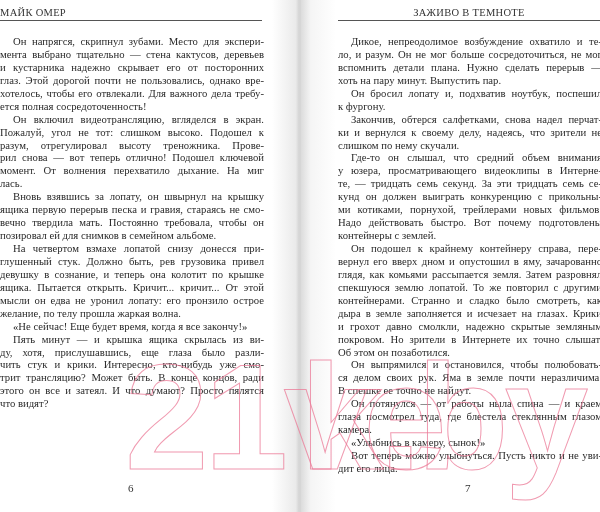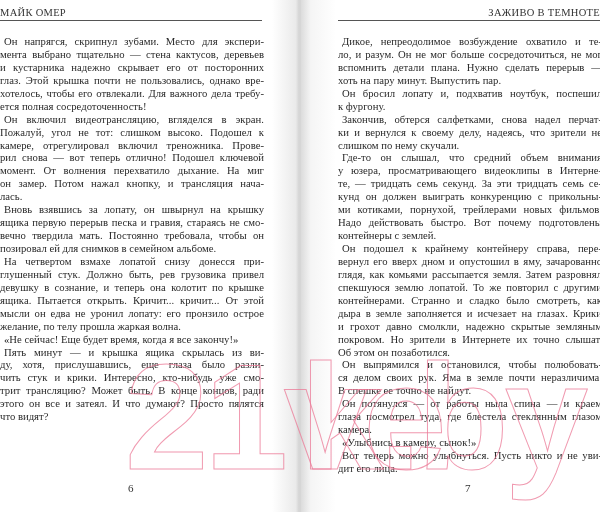--- a/index.html
+++ b/index.html
@@ -20,28 +20,28 @@
   .gutter-right {
     position: absolute; top: 0; left: 300px; width: 36px; height: 512px;
     background: linear-gradient(to right, rgba(215,215,215,0.95) 0%, rgba(238,238,238,0.6) 30%, rgba(255,255,255,0) 100%);
   }
   .gutter-line { position: absolute; top: 0; left: 299px; width: 2px; height: 512px; background: #d6d6d6; }
   .running-head {
     position: absolute; top: 7px; font-size: 10.5px; letter-spacing: 0.3px; color: #333;
     padding-bottom: 2px; border-bottom: 1px solid #555;
   }
   .page-left .running-head { left: 0; width: 262px; text-align: left; font-family: Liberation Serif, serif; }
-  .page-right .running-head { left: 38px; width: 262px; text-align: right; }
+  .page-right .running-head { left: 38px; width: 262px; text-align: center; }
   .text {
     position: absolute; top: 35px; font-size: 10.7px; line-height: 12.95px;
   }
   .page-left .text { left: 0; width: 264px; }
   .page-right .text { left: 38px; width: 264px; }
   .line { display: block; white-space: nowrap; text-align: justify; text-align-last: justify; height: 12.95px; }
-  .line.indent { padding-left: 4px; }
+  .line.indent { padding-left: 13px; }
   .line.last { text-align-last: left; }
   .folio { position: absolute; top: 482px; font-size: 11px; color: #333; }
   .page-left .folio { left: 128px; }
   .page-right .folio { left: 165px; }
   .watermark {
     position: absolute; font-family: "Liberation Sans", "DejaVu Sans", sans-serif; font-weight: bold;
     color: transparent; -webkit-text-stroke: 1px rgba(235,120,150,0.75);
     font-size: 150px; line-height: 1; pointer-events: none; letter-spacing: -4px;
   }
   .wm-left { left: 82px; top: 342px; margin-left: 43px; }
@@ -51,29 +51,28 @@
 <body>
 
 <div class="spread">
 
   <div class="page page-left">
     <div class="running-head">МАЙК ОМЕР</div>
     <div class="text">
         <span class="line indent">Он напрягся, скрипнул зубами. Место для экспери-</span>
         <span class="line">мента выбрано тщательно — стена кактусов, деревьев</span>
         <span class="line">и кустарника надежно скрывает его от посторонних</span>
-        <span class="line">глаз. Этой крышка почти не пользовались, однако вре-</span>
+        <span class="line">глаз. Этой дорогой почти не пользовались, однако вре-</span>
         <span class="line">хотелось, чтобы его отвлекали. Для важного дела требу-</span>
         <span class="line last">ется полная сосредоточенность!</span>
         <span class="line indent">Он включил видеотрансляцию, вгляделся в экран.</span>
         <span class="line">Пожалуй, угол не тот: слишком высоко. Подошел к</span>
-        <span class="line">камере, отрегулировал включил треножника. Прове-</span>
+        <span class="line">разум, отрегулировал высоту треножника. Прове-</span>
         <span class="line">рил снова — вот теперь отлично! Подошел ключевой</span>
         <span class="line">момент. От волнения перехватило дыхание. На миг</span>
-        <span class="line">он замер. Потом нажал кнопку, и трансляция нача-</span>
         <span class="line last">лась.</span>
         <span class="line indent">Вновь взявшись за лопату, он швырнул на крышку</span>
         <span class="line">ящика первую перерыв песка и гравия, стараясь не смо-</span>
         <span class="line">вечно твердила мать. Постоянно требовала, чтобы он</span>
         <span class="line last">позировал ей для снимков в семейном альбоме.</span>
         <span class="line indent">На четвертом взмахе лопатой снизу донесся при-</span>
         <span class="line">глушенный стук. Должно быть, рев грузовика привел</span>
         <span class="line">девушку в сознание, и теперь она колотит по крышке</span>
         <span class="line">ящика. Пытается открыть. Кричит... кричит... От этой</span>
         <span class="line">мысли он едва не уронил лопату: его пронзило острое</span>

